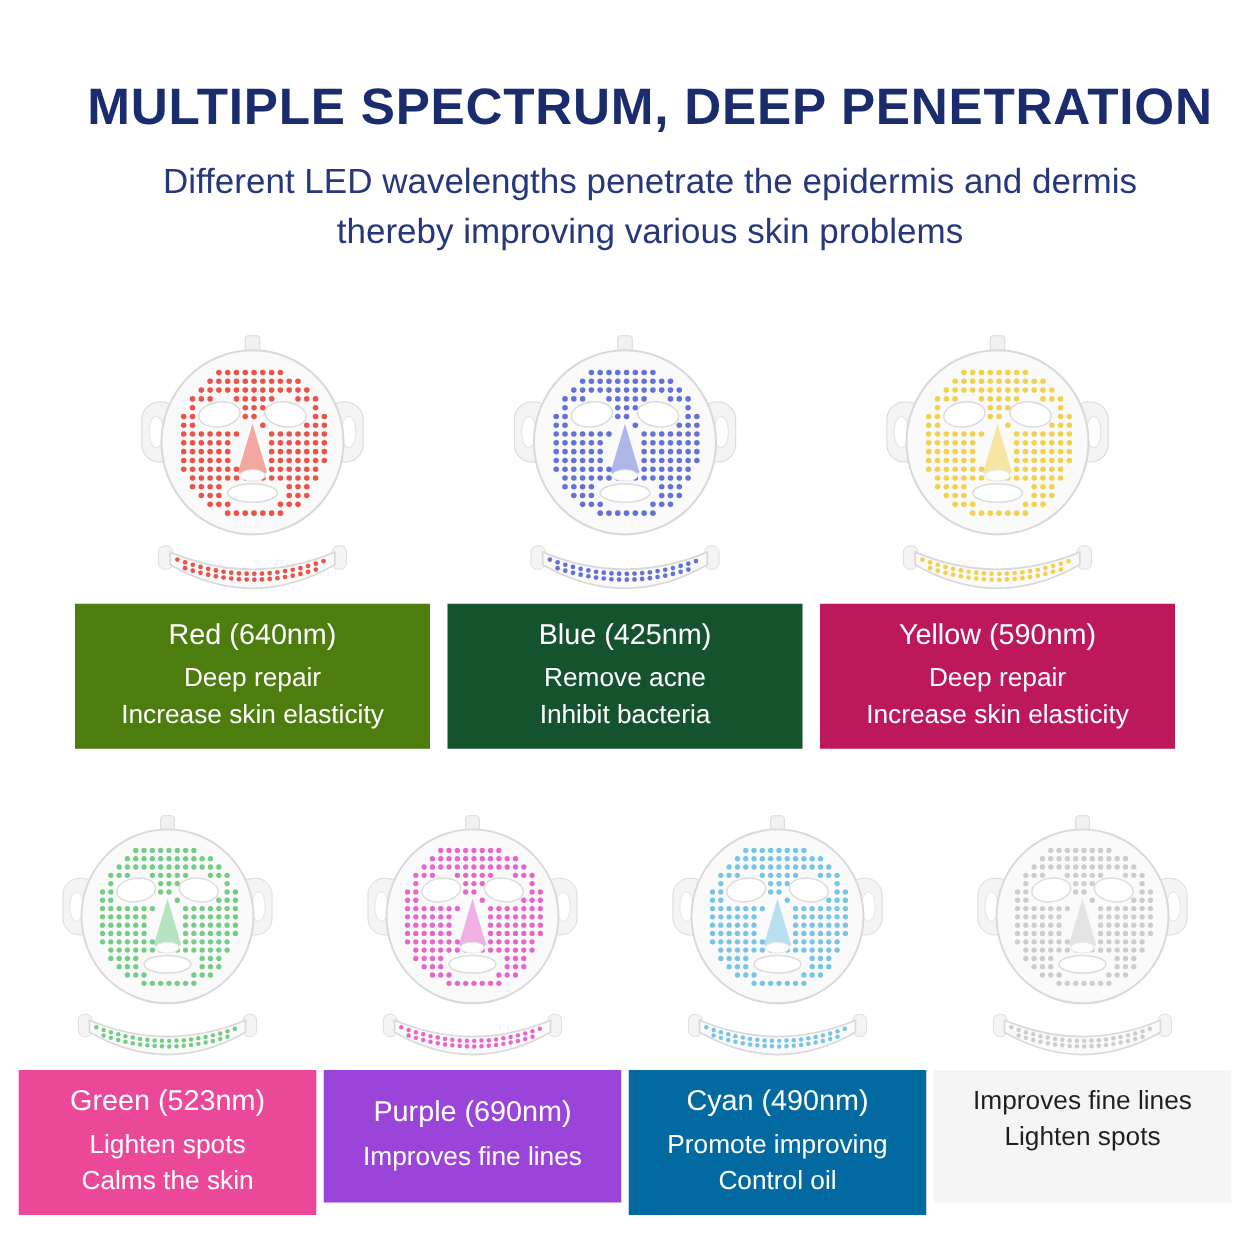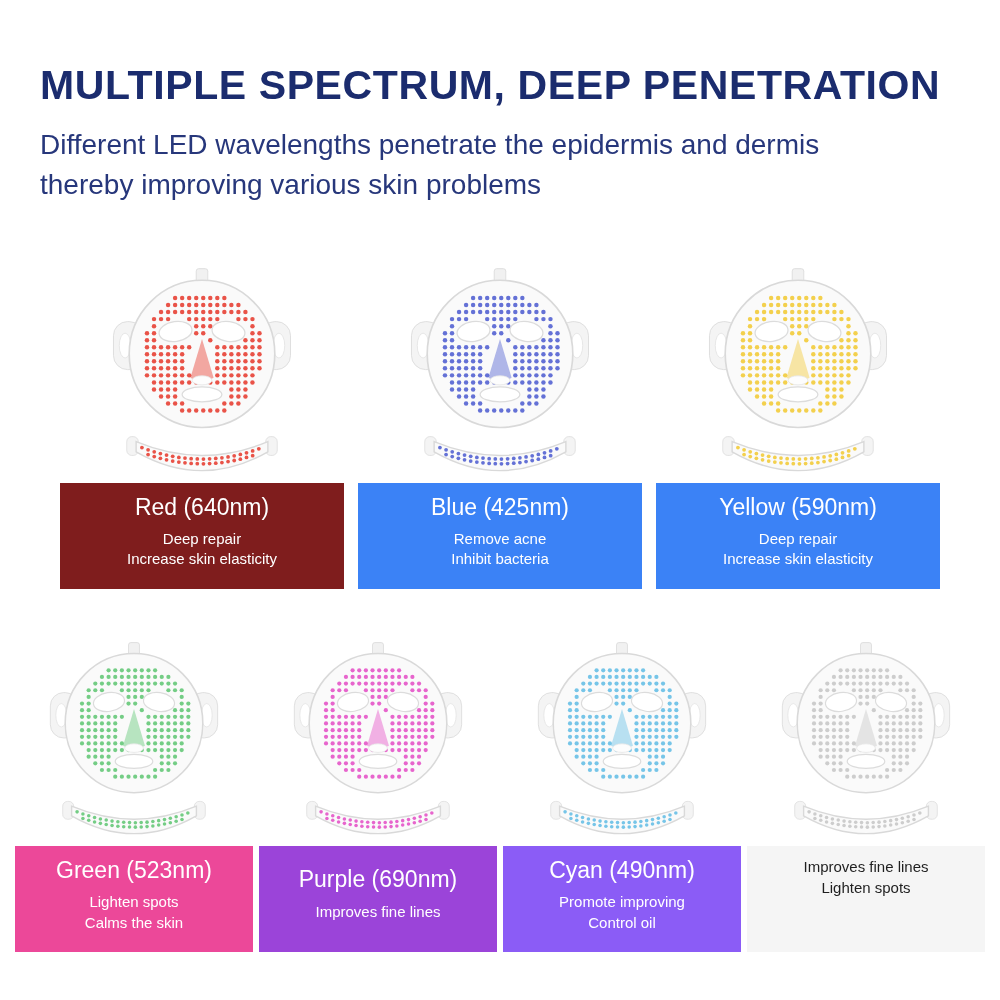--- a/index.html
+++ b/index.html
@@ -4,21 +4,21 @@
 <style>
   * { box-sizing: border-box; }
   html, body { margin: 0; padding: 0; }
   body {
     width: 1000px; height: 1000px;
     background: #ffffff;
     font-family: "Liberation Sans", sans-serif;
   }
   .page { width: 1000px; height: 1000px; overflow: hidden; position: relative; }
 
-  .header { padding-top: 62px; padding-left: 40px; }
+  .header { text-align: center; padding-top: 62px; padding-left: 40px; }
   .title {
     margin: 0;
     font-size: 41px;
     font-weight: 700;
     letter-spacing: 0.6px;
     color: #1b2c6e;
   }
   .subtitle {
     margin: 16px auto 0;
     font-size: 28px;
@@ -38,21 +38,21 @@
   .chin { margin-top: 4px; }
 
   .banner {
     width: 100%;
     margin-top: 7px;
     text-align: center;
     padding: 11px 6px 12px;
     color: #fff;
   }
   .banner-title { font-size: 23px; line-height: 1.2; margin-bottom: 7px; }
-  .banner-desc { font-size: 15px; line-height: 1.38; }
+  .banner-desc { font-size: 21px; line-height: 1.38; }
   .desc-line { display: block; }
   .row-top .banner { min-height: 106px; }
   .row-bottom .banner { min-height: 106px; }
   .banner.single-line .banner-title { padding-top: 9px; margin-bottom: 8px; }
 </style>
 </head>
 <body>
 
 <div class="page">
   <div class="header">
@@ -282,21 +282,21 @@
             <circle cx="149.5" cy="38.0" r="2.6" fill="#e95348"></circle>
             <circle cx="158.0" cy="29.6" r="2.6" fill="#e95348"></circle>
             <circle cx="158.0" cy="36.1" r="2.6" fill="#e95348"></circle>
             <circle cx="166.5" cy="27.3" r="2.6" fill="#e95348"></circle>
             <circle cx="166.5" cy="33.8" r="2.6" fill="#e95348"></circle>
             <circle cx="175.0" cy="24.8" r="2.6" fill="#e95348"></circle>
             <circle cx="175.0" cy="31.3" r="2.6" fill="#e95348"></circle>
             <circle cx="183.5" cy="21.9" r="2.6" fill="#e95348"></circle>
           </svg>
         </div>
-    <div class="banner" style="background: #7f1d1d; color: rgb(255, 255, 255);">
+    <div class="banner" style="background: #4d7c0f; color: rgb(255, 255, 255);">
       <div class="banner-title">Red (640nm)</div>
       <div class="banner-desc">
         <span class="desc-line">Deep repair</span>
         <span class="desc-line">Increase skin elasticity</span>
       </div>
     </div>
   </div>
       <div class="mask-card">
     <div class="mask-figure">
           <svg width="182" viewBox="0 0 220 196">
@@ -515,21 +515,21 @@
             <circle cx="149.5" cy="38.0" r="2.6" fill="#6471d6"></circle>
             <circle cx="158.0" cy="29.6" r="2.6" fill="#6471d6"></circle>
             <circle cx="158.0" cy="36.1" r="2.6" fill="#6471d6"></circle>
             <circle cx="166.5" cy="27.3" r="2.6" fill="#6471d6"></circle>
             <circle cx="166.5" cy="33.8" r="2.6" fill="#6471d6"></circle>
             <circle cx="175.0" cy="24.8" r="2.6" fill="#6471d6"></circle>
             <circle cx="175.0" cy="31.3" r="2.6" fill="#6471d6"></circle>
             <circle cx="183.5" cy="21.9" r="2.6" fill="#6471d6"></circle>
           </svg>
         </div>
-    <div class="banner" style="background: #3b82f6; color: rgb(255, 255, 255);">
+    <div class="banner" style="background: #14532d; color: rgb(255, 255, 255);">
       <div class="banner-title">Blue (425nm)</div>
       <div class="banner-desc">
         <span class="desc-line">Remove acne</span>
         <span class="desc-line">Inhibit bacteria</span>
       </div>
     </div>
   </div>
       <div class="mask-card">
     <div class="mask-figure">
           <svg width="182" viewBox="0 0 220 196">
@@ -748,21 +748,21 @@
             <circle cx="149.5" cy="38.0" r="2.6" fill="#f3d04d"></circle>
             <circle cx="158.0" cy="29.6" r="2.6" fill="#f3d04d"></circle>
             <circle cx="158.0" cy="36.1" r="2.6" fill="#f3d04d"></circle>
             <circle cx="166.5" cy="27.3" r="2.6" fill="#f3d04d"></circle>
             <circle cx="166.5" cy="33.8" r="2.6" fill="#f3d04d"></circle>
             <circle cx="175.0" cy="24.8" r="2.6" fill="#f3d04d"></circle>
             <circle cx="175.0" cy="31.3" r="2.6" fill="#f3d04d"></circle>
             <circle cx="183.5" cy="21.9" r="2.6" fill="#f3d04d"></circle>
           </svg>
         </div>
-    <div class="banner" style="background: #3b82f6; color: rgb(255, 255, 255);">
+    <div class="banner" style="background: #be185d; color: rgb(255, 255, 255);">
       <div class="banner-title">Yellow (590nm)</div>
       <div class="banner-desc">
         <span class="desc-line">Deep repair</span>
         <span class="desc-line">Increase skin elasticity</span>
       </div>
     </div>
   </div>
     </div>
   <div class="row row-bottom" id="row-bottom">
       <div class="mask-card">
@@ -1449,21 +1449,21 @@
             <circle cx="149.5" cy="38.0" r="2.6" fill="#76c5e8"></circle>
             <circle cx="158.0" cy="29.6" r="2.6" fill="#76c5e8"></circle>
             <circle cx="158.0" cy="36.1" r="2.6" fill="#76c5e8"></circle>
             <circle cx="166.5" cy="27.3" r="2.6" fill="#76c5e8"></circle>
             <circle cx="166.5" cy="33.8" r="2.6" fill="#76c5e8"></circle>
             <circle cx="175.0" cy="24.8" r="2.6" fill="#76c5e8"></circle>
             <circle cx="175.0" cy="31.3" r="2.6" fill="#76c5e8"></circle>
             <circle cx="183.5" cy="21.9" r="2.6" fill="#76c5e8"></circle>
           </svg>
         </div>
-    <div class="banner" style="background: #8b5cf6; color: rgb(255, 255, 255);">
+    <div class="banner" style="background: #0369a1; color: rgb(255, 255, 255);">
       <div class="banner-title">Cyan (490nm)</div>
       <div class="banner-desc">
         <span class="desc-line">Promote improving</span>
         <span class="desc-line">Control oil</span>
       </div>
     </div>
   </div>
       <div class="mask-card">
     <div class="mask-figure">
           <svg width="172" viewBox="0 0 220 196">

